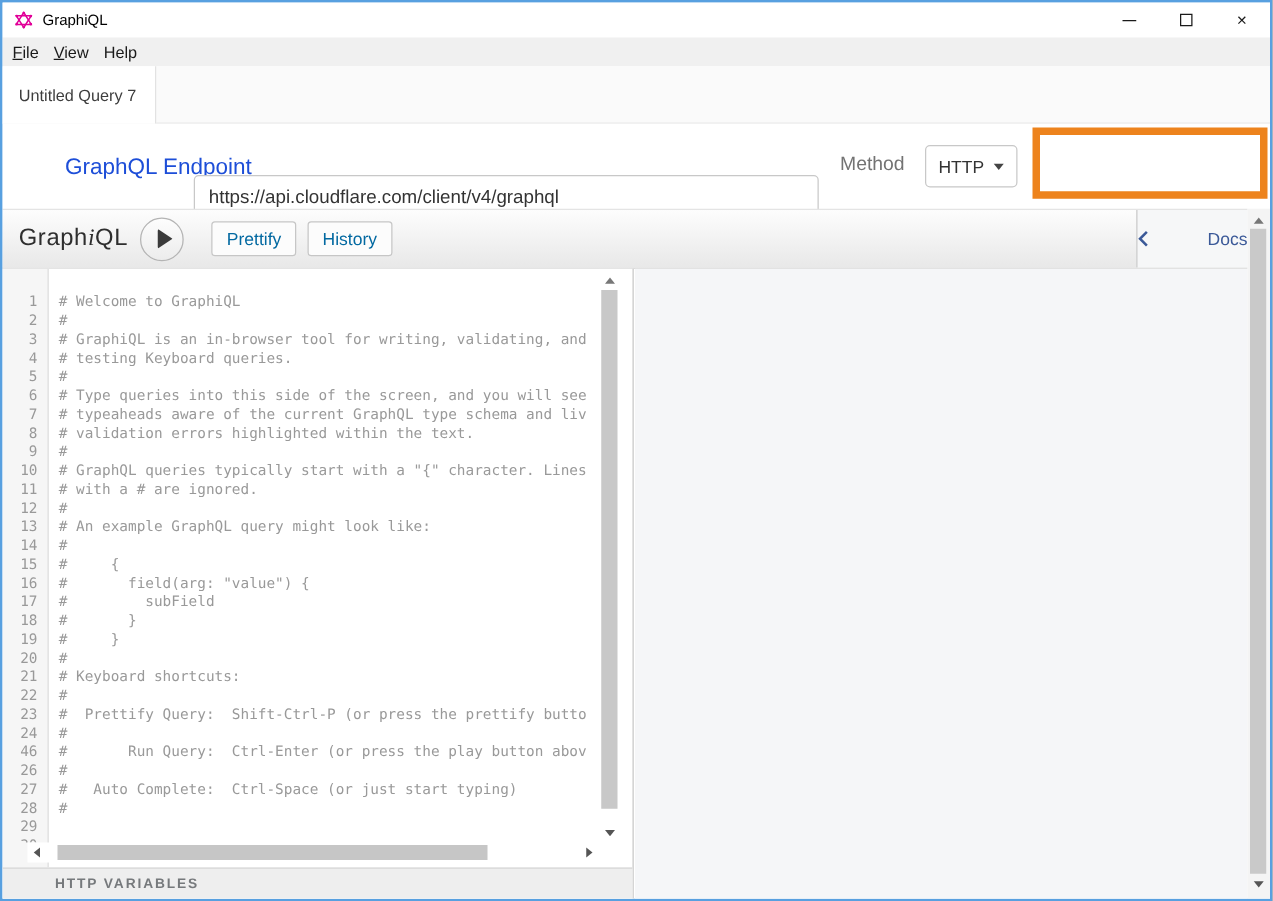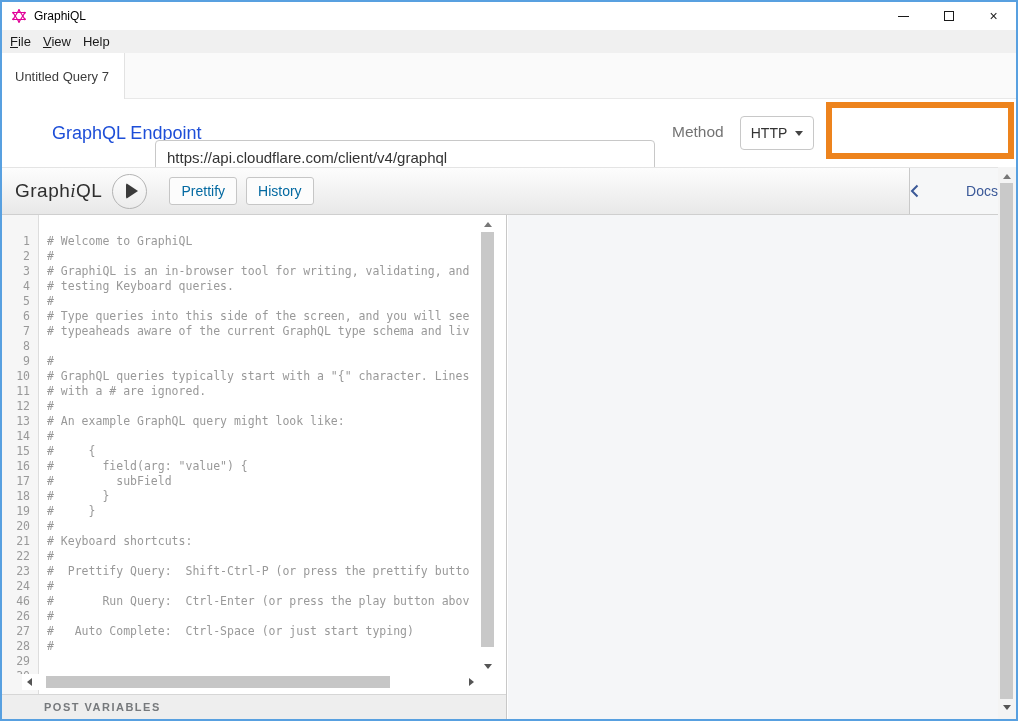--- a/index.html
+++ b/index.html
@@ -183,21 +183,21 @@
       <div class="code-area">
         <div class="gutter-bg"></div>
         <div class="code-lines">
             <div class="crow"><span class="ln">1</span><span class="ct"># Welcome to GraphiQL</span></div>
             <div class="crow"><span class="ln">2</span><span class="ct">#</span></div>
             <div class="crow"><span class="ln">3</span><span class="ct"># GraphiQL is an in-browser tool for writing, validating, and</span></div>
             <div class="crow"><span class="ln">4</span><span class="ct"># testing Keyboard queries.</span></div>
             <div class="crow"><span class="ln">5</span><span class="ct">#</span></div>
             <div class="crow"><span class="ln">6</span><span class="ct"># Type queries into this side of the screen, and you will see</span></div>
             <div class="crow"><span class="ln">7</span><span class="ct"># typeaheads aware of the current GraphQL type schema and liv</span></div>
-            <div class="crow"><span class="ln">8</span></div>
+            <div class="crow"><span class="ln">8</span><span class="ct"># validation errors highlighted within the text.</span></div>
             <div class="crow"><span class="ln">9</span><span class="ct">#</span></div>
             <div class="crow"><span class="ln">10</span><span class="ct"># GraphQL queries typically start with a "{" character. Lines</span></div>
             <div class="crow"><span class="ln">11</span><span class="ct"># with a # are ignored.</span></div>
             <div class="crow"><span class="ln">12</span><span class="ct">#</span></div>
             <div class="crow"><span class="ln">13</span><span class="ct"># An example GraphQL query might look like:</span></div>
             <div class="crow"><span class="ln">14</span><span class="ct">#</span></div>
             <div class="crow"><span class="ln">15</span><span class="ct">#     {</span></div>
             <div class="crow"><span class="ln">16</span><span class="ct">#       field(arg: "value") {</span></div>
             <div class="crow"><span class="ln">17</span><span class="ct">#         subField</span></div>
             <div class="crow"><span class="ln">18</span><span class="ct">#       }</span></div>
@@ -227,21 +227,21 @@
           <div class="hs-left">
               <span class="tri-left"></span>
             </div>
           <div class="hs-thumb"></div>
           <div class="hs-right">
               <span class="tri-right"></span>
             </div>
         </div>
       </div>
       <div class="qv-bar">
-        <span class="qv-label">POST VARIABLES</span>
+        <span class="qv-label">HTTP VARIABLES</span>
       </div>
     </div>
 
     <div class="result-pane"></div>
 
     <div class="main-scrollbar">
       <div class="ms-up">
           <span class="tri-up"></span>
         </div>
       <div class="ms-thumb"></div>

